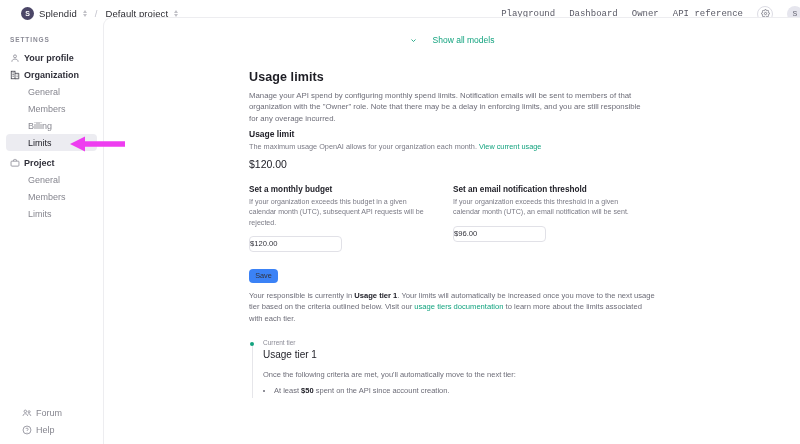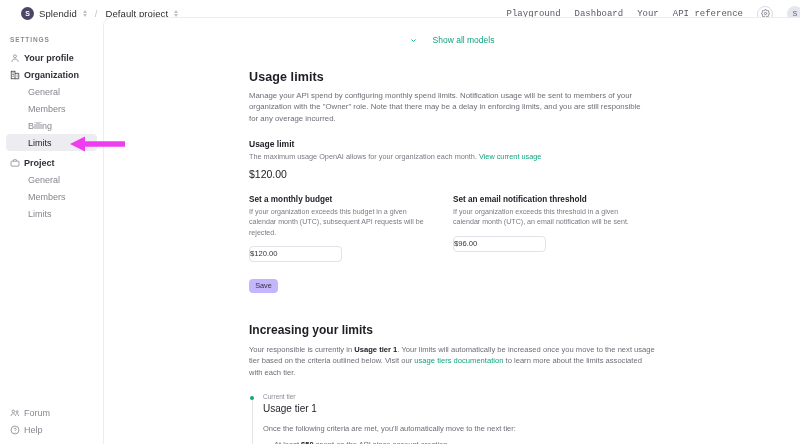--- a/index.html
+++ b/index.html
@@ -56,21 +56,21 @@
   .side-item {
     display: flex; align-items: center; gap: 4px;
     height: 17px; margin: 0 6px; padding-left: 4px;
     border-radius: 4px; font-size: 9px; color: #86868f;
   }
   .side-item.head { color: #30303a; font-weight: 600; }
   .side-item.sub { padding-left: 22px; }
   .side-item.active { background: #ececf1; color: #23232b; font-weight: 500; }
   .side-ico { width: 10px; height: 10px; display:block; flex: 0 0 10px; }
 
-  .side-bottom { position: absolute; left: 0; bottom: 6px; width: 103px; }
+  .side-bottom { position: absolute; left: 12px; bottom: 6px; width: 103px; }
 
   
   .arrow { position: absolute; left: 68px; top: 135px; width: 58px; height: 18px; z-index: 40; }
 
   
   .main {
     position: absolute; left: 103px; top: 17px; width: 697px; height: 427px;
     background: #ffffff; border: 1px solid #ededf0;
     border-right: none; border-bottom: none;
     border-top-left-radius: 9px;
@@ -78,38 +78,38 @@
   }
   .showall {
     display: flex; align-items: center; justify-content: center; gap: 16px;
     height: 22px; margin-top: 11px; font-size: 8.5px; color: #13a37f;
   }
 
   .content { padding: 19px 143px 0 145px; }
   h2.sec-title { font-size: 12.5px; font-weight: 700; color: #1d1d24; letter-spacing: .1px; }
   p.sec-desc { font-size: 7.8px; line-height: 1.45; color: #6d6d78; margin-top: 6px; max-width: 400px; }
 
-  h3.sub-title { font-size: 8.5px; font-weight: 700; color: #22222a; margin-top: 15px; }
+  h3.sub-title { font-size: 8.5px; font-weight: 700; color: #22222a; margin-top: 5px; }
   p.sub-desc { font-size: 7.3px; color: #7a7a85; margin-top: 3px; line-height: 1.4; }
   .big-amount { font-size: 10.5px; color: #22222a; margin-top: 6px; }
   a.green { color: #13a37f; text-decoration: none; }
 
   .two-col { display: flex; gap: 0; margin-top: 15px; }
   .col { width: 50%; padding-right: 22px; }
   .col h4 { font-size: 8.2px; font-weight: 700; color: #22222a; }
   .col p { font-size: 7.1px; color: #7a7a85; margin-top: 3px; line-height: 1.45; }
   .field {
     margin-top: 8px; height: 16px; width: 93px;
     border: 1px solid #e1e1e7; border-radius: 4px;
     display: flex; align-items: center; 
     font-size: 7.6px; color: #33333c; background: #fff;
   }
   .save-btn {
     margin-top: 17px; width: 29px; height: 14px; border-radius: 4px;
-    background: #c4b5fd; color: #33333c; font-size: 7.3px;
+    background: #3b82f6; color: #33333c; font-size: 7.3px;
     display: flex; align-items: center; justify-content: center;
   }
 
   h2.sec-title2 { font-size: 12px; font-weight: 600; color: #1d1d24; margin-top: 30px; }
   p.sec-desc2 { font-size: 7.6px; line-height: 1.5; color: #6d6d78; margin-top: 7px; }
   .bold { font-weight: 700; color: #22222a; }
 
   
   .timeline { margin-top: 15px; position: relative; padding-left: 14px; }
   .tl-line { position: absolute; left: 2.5px; top: 4px; bottom: 0; width: 1px; background: #e6e6ea; }
@@ -138,21 +138,21 @@
       <span class="crumb-slash">/</span>
       <span class="crumb-text">Default project</span>
       <span class="crumb-sel">
           <i class="up"></i>
           <i class="dn"></i>
         </span>
     </div>
     <div class="topnav">
       <a>Playground</a>
       <a>Dashboard</a>
-      <a>Your</a>
+      <a>Owner</a>
       <a>API reference</a>
       <div class="gear-btn">
         <svg width="9" height="9" viewBox="0 0 24 24" fill="none" stroke="#6a6a77" stroke-width="2">
           <circle cx="12" cy="12" r="3"></circle>
           <path d="M19.4 15a1.65 1.65 0 0 0 .33 1.82l.06.06a2 2 0 1 1-2.83 2.83l-.06-.06a1.65 1.65 0 0 0-1.82-.33 1.65 1.65 0 0 0-1 1.51V21a2 2 0 1 1-4 0v-.09A1.65 1.65 0 0 0 9 19.4a1.65 1.65 0 0 0-1.82.33l-.06.06a2 2 0 1 1-2.83-2.83l.06-.06a1.65 1.65 0 0 0 .33-1.82 1.65 1.65 0 0 0-1.51-1H3a2 2 0 1 1 0-4h.09A1.65 1.65 0 0 0 4.6 9a1.65 1.65 0 0 0-.33-1.82l-.06-.06a2 2 0 1 1 2.83-2.83l.06.06A1.65 1.65 0 0 0 9 4.6a1.65 1.65 0 0 0 1-1.51V3a2 2 0 1 1 4 0v.09a1.65 1.65 0 0 0 1 1.51 1.65 1.65 0 0 0 1.82-.33l.06-.06a2 2 0 1 1 2.83 2.83l-.06.06a1.65 1.65 0 0 0-.33 1.82V9a1.65 1.65 0 0 0 1.51 1H21a2 2 0 1 1 0 4h-.09a1.65 1.65 0 0 0-1.51 1z"></path>
         </svg>
       </div>
       <div class="user-avatar">S</div>
     </div>
   </div>
@@ -236,21 +236,21 @@
     <div class="showall">
       <svg width="7" height="7" viewBox="0 0 24 24" fill="none" stroke="#13a37f" stroke-width="3">
           <path d="M5 8.5L12 15.5L19 8.5"></path>
         </svg>
       <span>Show all models</span>
     </div>
 
     <div class="content">
 
       <h2 class="sec-title">Usage limits</h2>
-      <p class="sec-desc">Manage your API spend by configuring monthly spend limits. Notification usage will be sent to members of your organization with the "Owner" role. Note that there may be a delay in enforcing limits, and you are still responsible for any overage incurred.</p>
+      <p class="sec-desc">Manage your API spend by configuring monthly spend limits. Notification emails will be sent to members of that organization with the "Owner" role. Note that there may be a delay in enforcing limits, and you are still responsible for any overage incurred.</p>
 
       <h3 class="sub-title">Usage limit</h3>
       <p class="sub-desc">
         <span>The maximum usage OpenAI allows for your organization each month.</span>
         <a class="green">View current usage</a>
       </p>
       <div class="big-amount">$120.00</div>
 
       <div class="two-col">
         <div class="col">
@@ -260,21 +260,20 @@
         </div>
         <div class="col">
           <h4>Set an email notification threshold</h4>
           <p>If your organization exceeds this threshold in a given calendar month (UTC), an email notification will be sent.</p>
           <div class="field">$96.00</div>
         </div>
       </div>
 
       <div class="save-btn">Save</div>
 
-      <h2 class="sec-title2">Increasing your limits</h2>
       <p class="sec-desc2">
         <span>Your responsible is currently in </span><span class="bold">Usage tier 1</span><span>. Your limits will automatically be increased once you move to the next usage tier based on the criteria outlined below. Visit our </span><a class="green">usage tiers documentation</a><span> to learn more about the limits associated with each tier.</span>
       </p>
 
       <div class="timeline">
         <div class="tl-line"></div>
 
         <div class="tl-node">
           <div class="tl-dot cur"></div>
           <div class="tl-kicker">Current tier</div>

